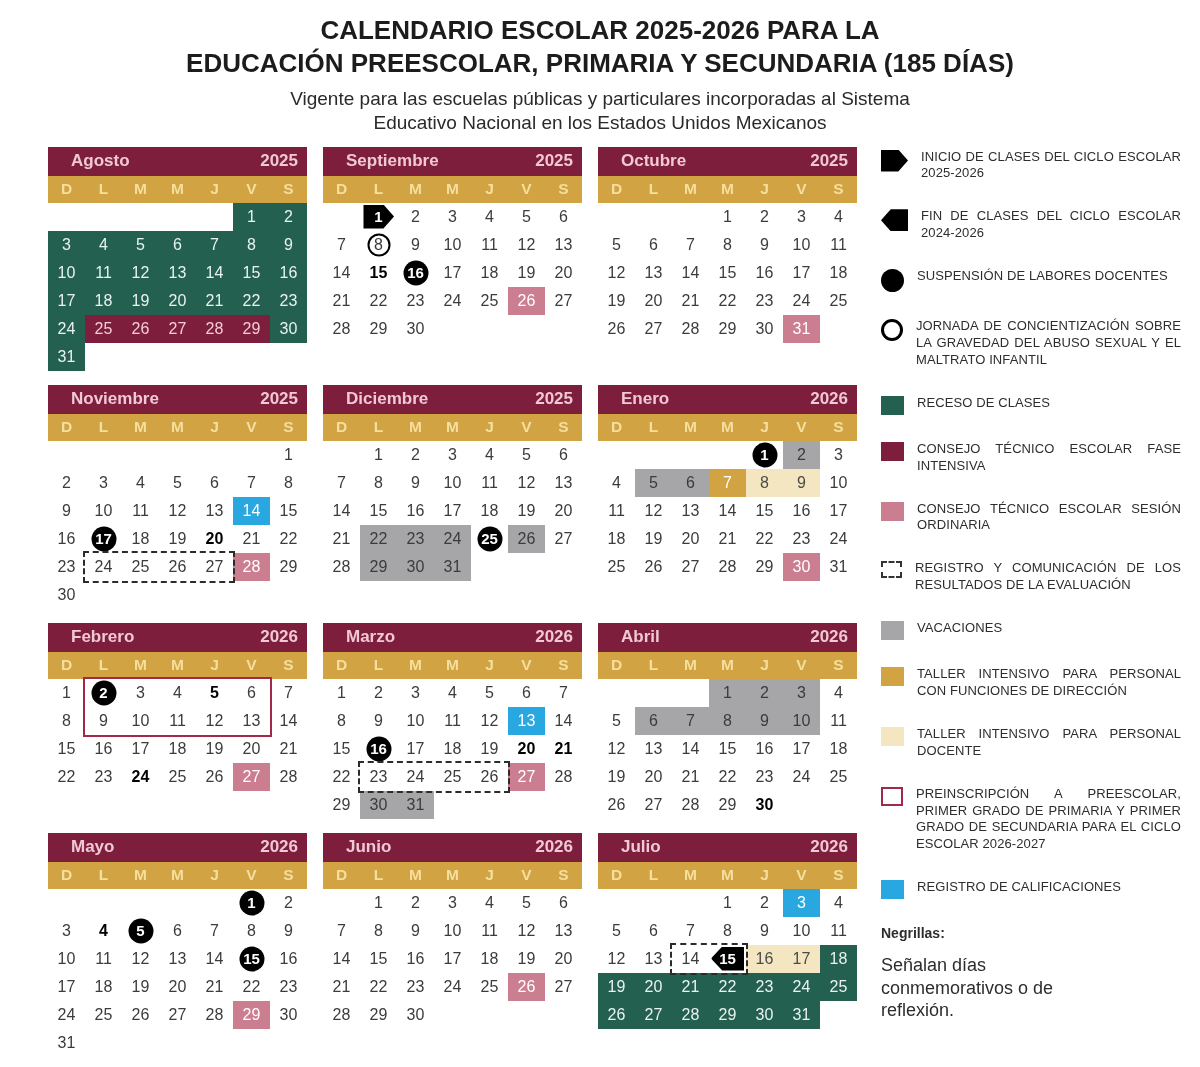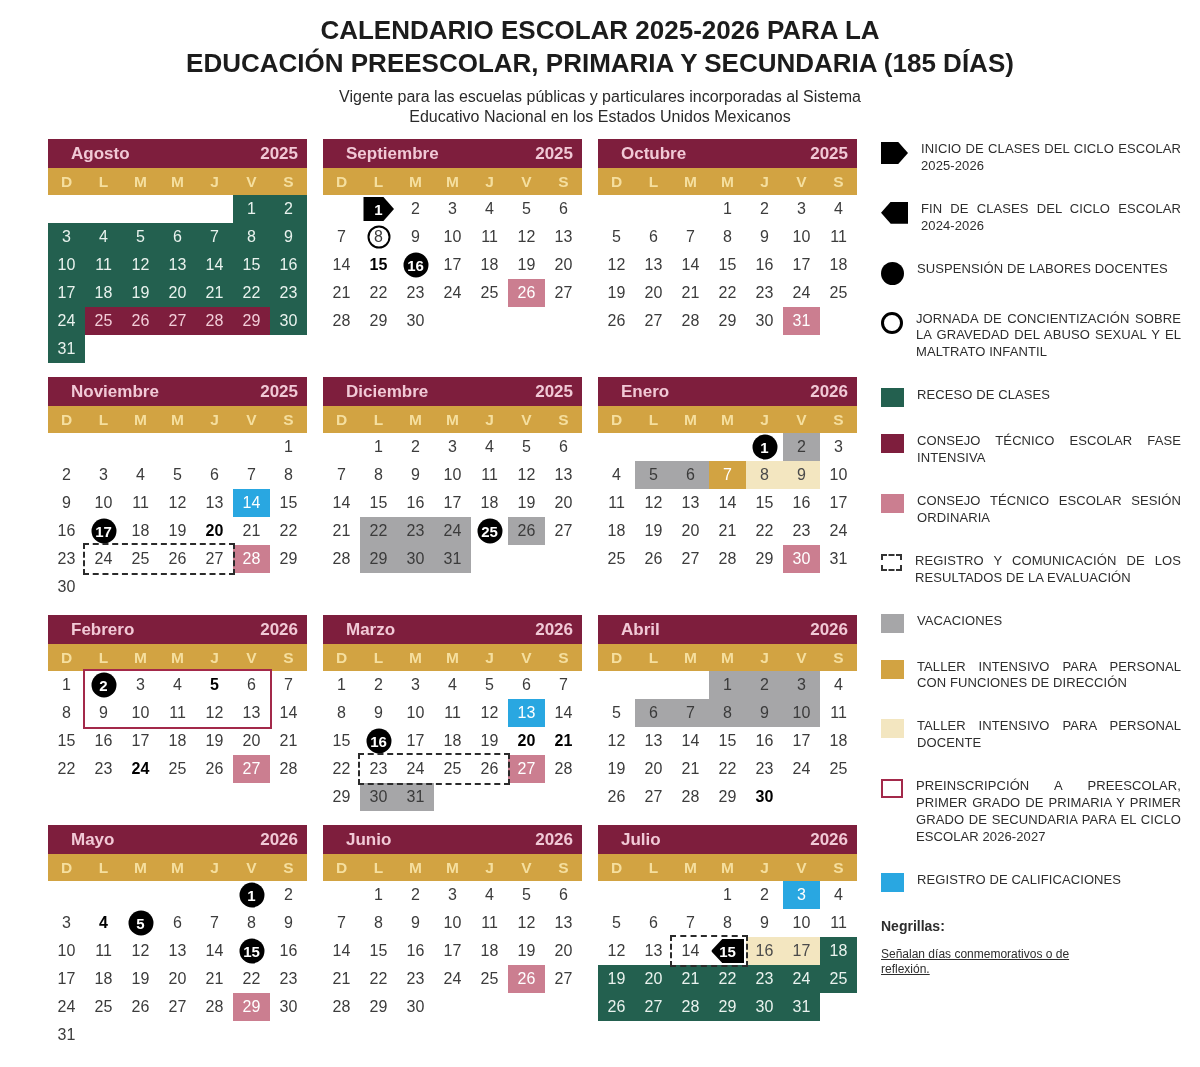--- a/index.html
+++ b/index.html
@@ -16,21 +16,21 @@
   *{box-sizing:border-box;margin:0;padding:0;}
   html,body{background:#fff;}
   body{
     width:1200px;height:1067px;overflow:hidden;
     font-family:"Liberation Sans", sans-serif;
     color:var(--ink);
   }
   .page{position:relative;width:1200px;height:1067px;padding:14px 0 0 48px;}
   .titles{width:1104px;text-align:center;margin-bottom:12px;}
   .t1{font-size:26px;font-weight:700;color:#1c1c1c;line-height:1.25;}
-  .t2{font-size:16px;color:#2a2a2a;line-height:1.25;margin-top:8px;}
+  .t2{font-size:19px;color:#2a2a2a;line-height:1.25;margin-top:8px;}
   .layout{display:flex;gap:24px;}
   .months{display:grid;grid-template-columns:repeat(3,259px);column-gap:16px;row-gap:14px;align-items:start;}
   .month{width:259px;}
   .m-head{height:29px;background:var(--maroon);display:flex;justify-content:space-between;align-items:center;padding:0 9px;}
   .m-name,.m-year{color:#f1c9d6;font-weight:700;font-size:17px;margin-left:14px;}
   .m-days{height:27px;background:var(--gold);display:grid;grid-template-columns:repeat(7,37px);}
   .m-days span{display:flex;align-items:center;justify-content:center;color:#f5df9f;font-weight:700;font-size:15.5px;}
   .m-grid{position:relative;display:grid;grid-template-columns:repeat(7,37px);grid-auto-rows:28px;background:#fff;}
   .cell{position:relative;display:flex;align-items:center;justify-content:center;font-size:16px;color:#3c3c3c;}
   .num{position:relative;z-index:2;}
@@ -65,21 +65,21 @@
   .sw.square-pink{background:var(--pink);}
   .sw.square-gray{background:var(--gray);}
   .sw.square-gold{background:var(--gold);}
   .sw.square-beige{background:var(--beige);}
   .sw.square-blue{background:var(--blue);}
   .sw.square-dashed{width:21px;height:17px;border:2px dashed #333;background:#fff;}
   .sw.square-outline{width:22px;height:19px;border:2.5px solid var(--outline);background:#fff;}
   .legend-text{font-size:13px;line-height:1.3;color:#2d2d2d;text-align:justify;letter-spacing:.1px;}
   .neg{display:flex;gap:13px;margin-top:4px;flex-direction:column;}
   .neg-label{font-weight:700;font-size:14px;white-space:nowrap;}
-  .neg-text{font-size:12px;line-height:1.25;max-width:210px;text-decoration:underline;}
+  .neg-text{font-size:18px;line-height:1.25;max-width:210px;}
 </style>
 </head>
 <body>
 
 <div class="page">
   <div class="titles">
     <div class="t1">
       <div>CALENDARIO ESCOLAR 2025-2026 PARA LA</div>
       <div>EDUCACIÓN PREESCOLAR, PRIMARIA Y SECUNDARIA (185 DÍAS)</div>
     </div>

